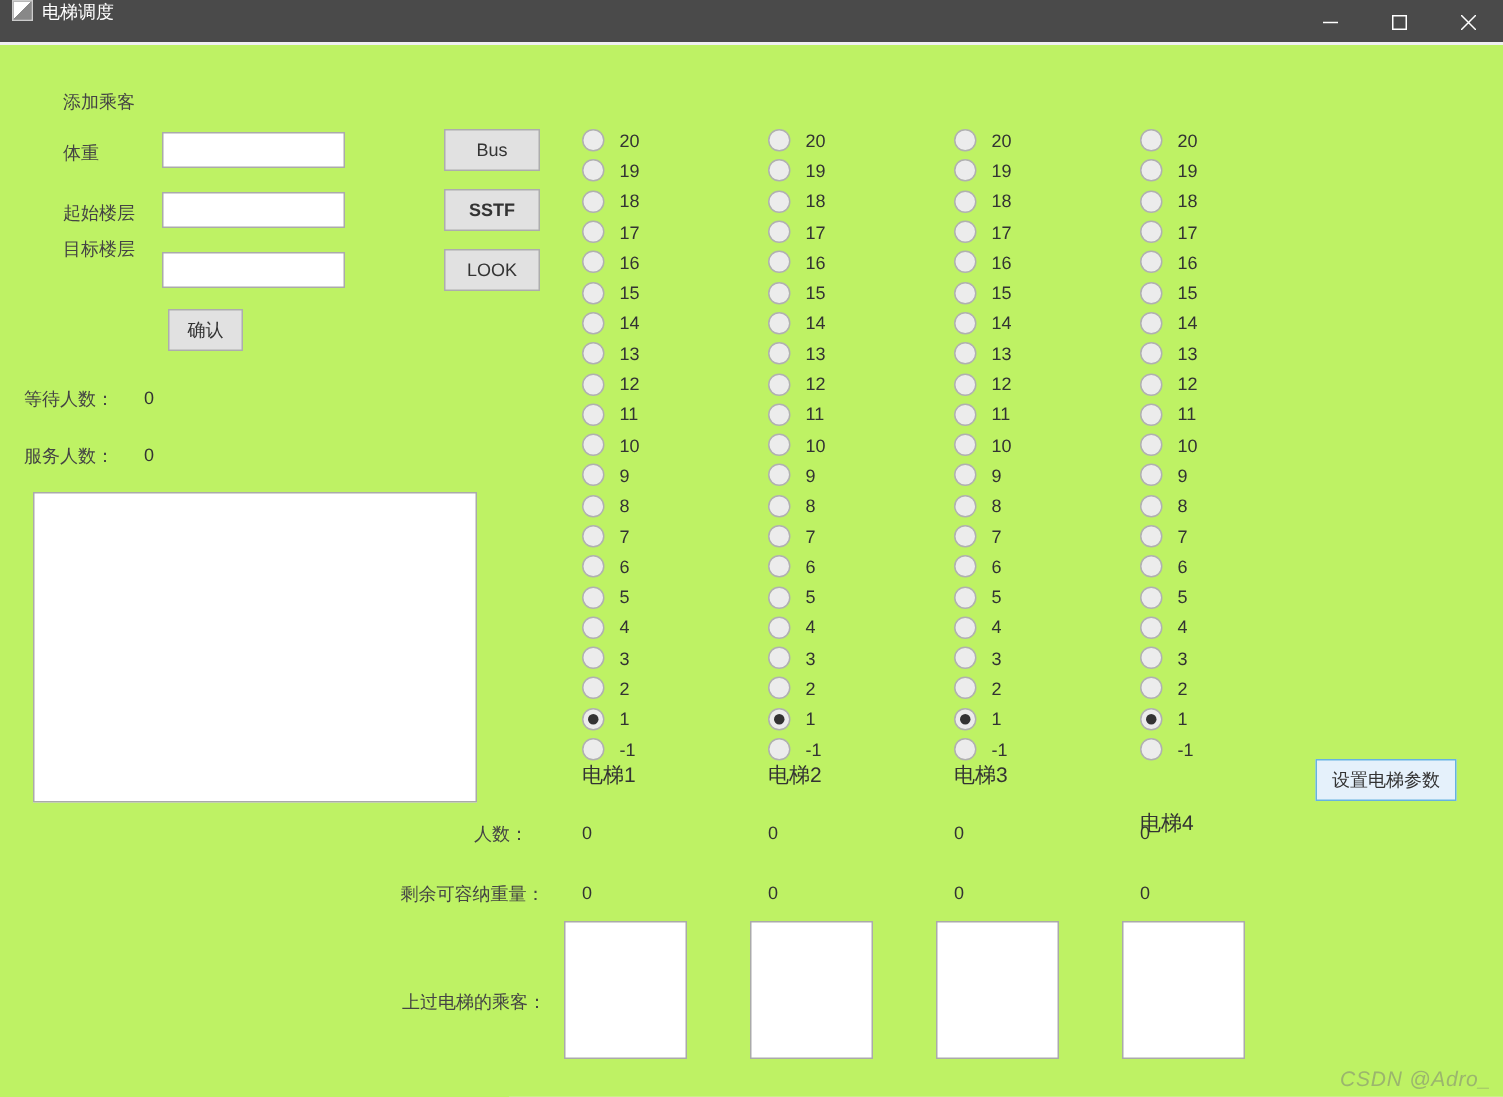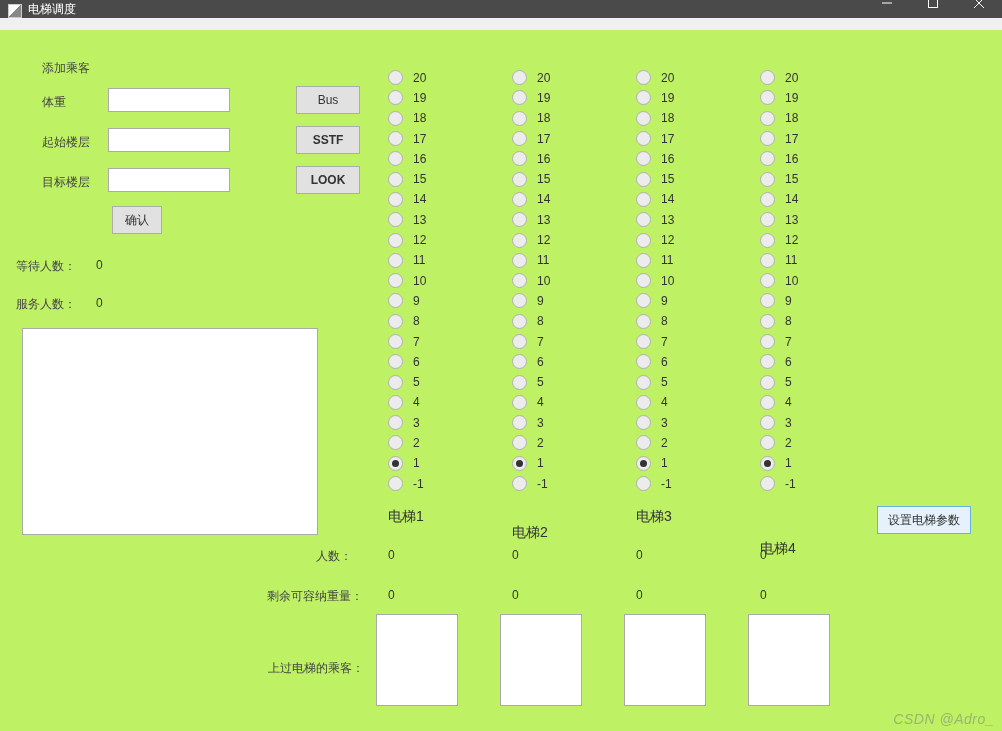--- a/index.html
+++ b/index.html
@@ -6,25 +6,25 @@
     margin: 0;
     font-family: "Microsoft YaHei", "Segoe UI", sans-serif;
     font-size: 12px;
     background: #f0f0f0;
     color: #333;
     width: 1002px;
     height: 731px;
     overflow: hidden;
   }
   .titlebar {
-    height: 18px;
+    height: 28px;
     background: #4a4a4a;
     color: #fff;
     display: flex;
-    align-items: flex-end;
+    align-items: flex-start;
     padding: 0 0 0 8px;
   }
   .titlebar .app-icon {
     width: 12px; height: 12px;
     background: linear-gradient(135deg,#fff 50%,#888 50%);
     margin-right: 6px;
     border: 1px solid #ccc;
   }
   .titlebar .title { font-size: 12px; }
   .titlebar .spacer { flex: 1; }
@@ -77,21 +77,21 @@
     height: 205px;
     background: #fff;
     border: 1px solid #aaa;
   }
 
   .elevator-col {
     position: absolute;
     top: 66px;
     width: 110px;
   }
-  .floors { display: flex; flex-direction: column; gap: 1px; }
+  .floors { display: flex; flex-direction: column; gap: 1px; margin-top: 16px; }
   .floor-row { display: flex; align-items: center; height: 19.3px;}
   .radio {
     width: 13px; height: 13px;
     border: 1px solid #9a9a9a;
     border-radius: 50%;
     background: #fff;
     margin-right: 10px;
     position: relative;
     flex: none;
   }
@@ -155,28 +155,28 @@
 <div class="client">
 
   <span class="abs section-title" style="left:42px; top:30px;">添加乘客</span>
 
   <span class="abs label" style="left:42px; top:64px;">体重</span>
   <input class="abs text" style="left: 108px; top: 58px;" value="">
 
   <span class="abs label" style="left:42px; top:104px;">起始楼层</span>
   <input class="abs text" style="left: 108px; top: 98px;" value="">
 
-  <span class="abs label" style="left:42px; top:144px;text-align:right;">目标楼层</span>
+  <span class="abs label" style="left:42px; top:128px;text-align:right;">目标楼层</span>
   <input class="abs text" style="left: 108px; top: 138px;" value="">
 
   <button class="abs std" style="left:112px; top:176px; width:50px;">确认</button>
 
   <button class="abs std" style="left:296px; top:56px;">Bus</button>
   <button class="abs std" style="left:296px; top:96px;font-weight:bold;">SSTF</button>
-  <button class="abs std" style="left:296px; top:136px;font-weight:bold;">LOOK</button>
+  <button class="abs std" style="left:296px; top:136px;">LOOK</button>
 
   <span class="abs label" style="left:16px; top:228px;">等待人数：</span>
   <span class="abs stat-val" style="left:96px; top:228px;">0</span>
 
   <span class="abs label" style="left:16px; top:266px;">服务人数：</span>
   <span class="abs stat-val" style="left:96px; top:266px;">0</span>
 
   <div class="abs listbox" style="left:22px; top:298px;"></div>
 
   <div id="elevators-host">
@@ -353,21 +353,21 @@
           <div class="floor-row">
             <span class="radio back checked"></span>
             <span class="floor-label">1</span>
           </div>
           <div class="floor-row">
             <span class="radio back"></span>
             <span class="floor-label">-1</span>
           </div>
         </div>
       </div>
-      <span class="abs ev-name" style="left: 512px; top: 478px; margin-top: 16px;">电梯2</span>
+      <span class="abs ev-name" style="left: 512px; top: 478px;">电梯2</span>
       <span class="abs stat-val" style="left: 512px; top: 518px;">0</span>
       <span class="abs stat-val" style="left: 512px; top: 558px;">0</span>
       <div class="abs passenger-box" style="left: 500px; top: 584px;"></div>
       <div class="elevator-col" style="left: 636px; top: 38px;">
         <div class="floors">
           <div class="floor-row">
             <span class="radio back"></span>
             <span class="floor-label">20</span>
           </div>
           <div class="floor-row">

